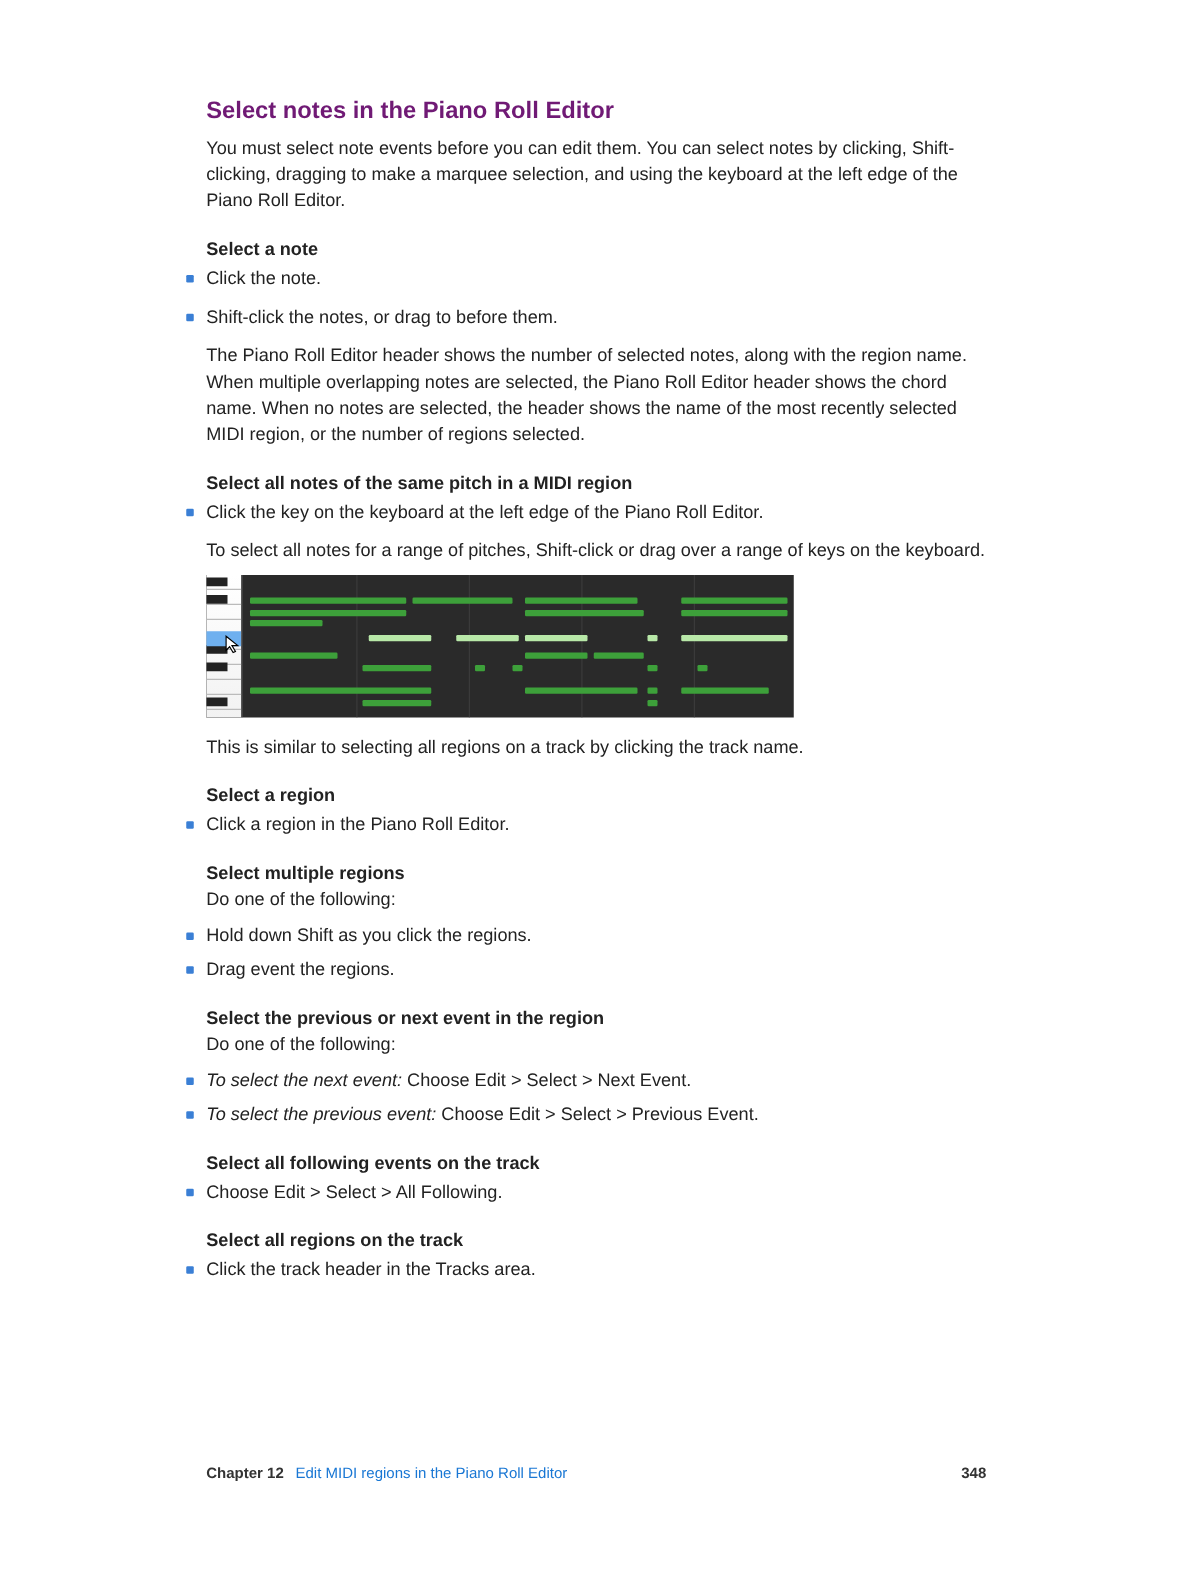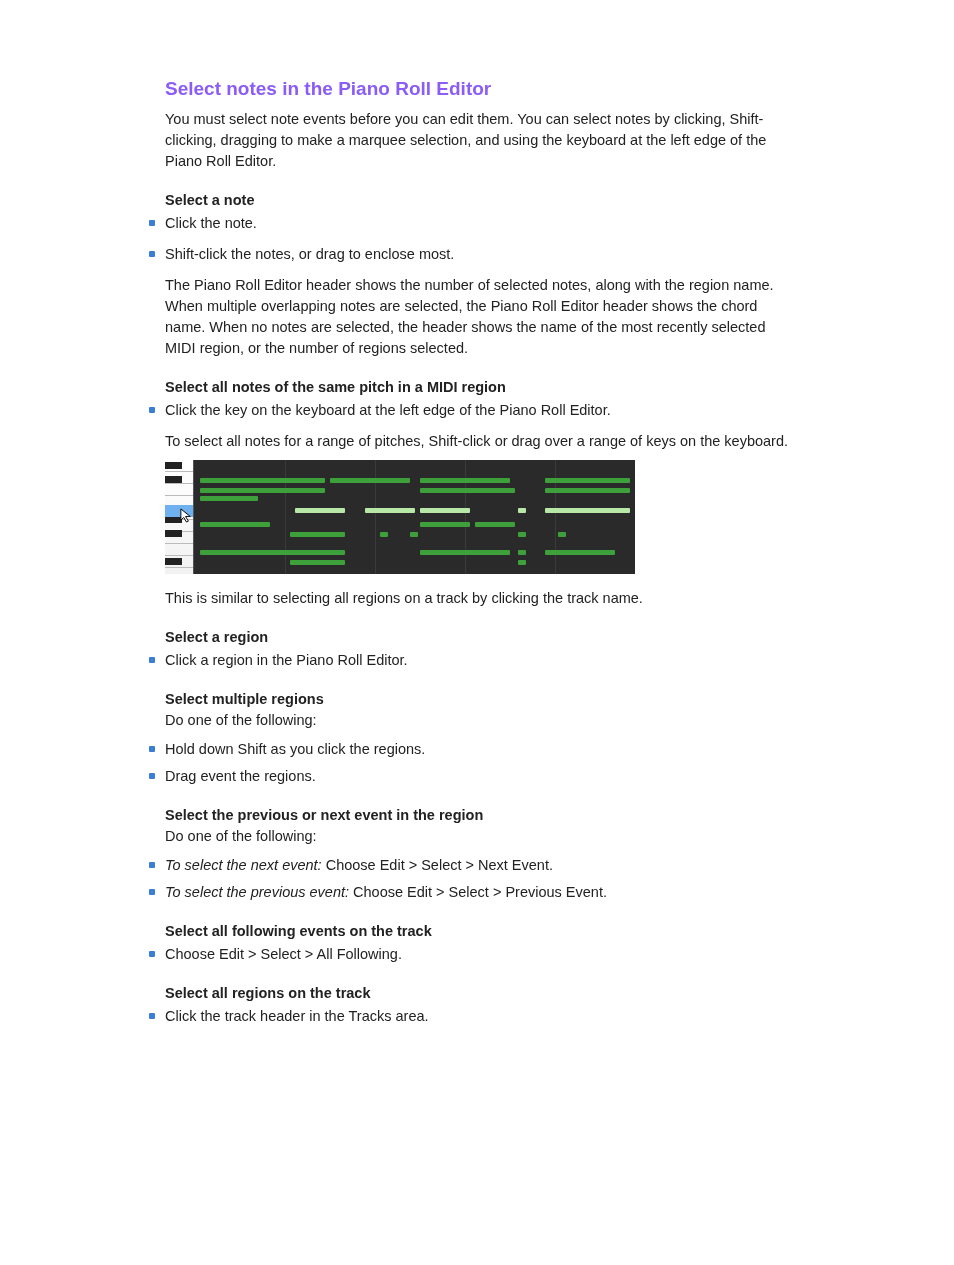--- a/index.html
+++ b/index.html
@@ -12,21 +12,21 @@
     background: #fff;
   }
   .page {
     width: 954px;
     height: 1265px;
     position: relative;
     box-sizing: border-box;
     padding: 75px 165px 0 165px;
   }
   h2.title {
-    color: #8b5cf6;
+    color: #701a75;
     font-weight: 600;
     font-size: 19px;
     margin: 0 0 6px 0;
   }
   p { margin: 0 0 12px 0; }
   .italic { font-style: italic; }
   .sec-head {
     font-weight: 700;
     margin-top: 18px;
     margin-bottom: 2px;
@@ -95,21 +95,21 @@
 
   <h2 class="title">Select notes in the Piano Roll Editor</h2>
   <p>You must select note events before you can edit them. You can select notes by clicking, Shift-clicking, dragging to make a marquee selection, and using the keyboard at the left edge of the Piano Roll Editor.</p>
 
   <div class="sec-head">Select a note</div>
   <ul class="bullets">
     <li>Click the note.</li>
   </ul>
 
   <ul class="bullets">
-    <li>Shift-click the notes, or drag to enclose most.</li>
+    <li>Shift-click the notes, or drag to before them.</li>
   </ul>
   <p class="para-after">The Piano Roll Editor header shows the number of selected notes, along with the region name. When multiple overlapping notes are selected, the Piano Roll Editor header shows the chord name. When no notes are selected, the header shows the name of the most recently selected MIDI region, or the number of regions selected.</p>
 
   <div class="sec-head">Select all notes of the same pitch in a MIDI region</div>
   <ul class="bullets">
     <li>Click the key on the keyboard at the left edge of the Piano Roll Editor.</li>
   </ul>
   <p class="para-after" style="margin-bottom:0">To select all notes for a range of pitches, Shift-click or drag over a range of keys on the keyboard.</p>
 
   <div class="figure">
@@ -202,14 +202,21 @@
   <div class="sec-head">Select all following events on the track</div>
   <ul class="bullets">
     <li>Choose Edit &gt; Select &gt; All Following.</li>
   </ul>
 
   <div class="sec-head">Select all regions on the track</div>
   <ul class="bullets">
     <li>Click the track header in the Tracks area.</li>
   </ul>
 
+  <div class="footer">
+    <div>
+      <span class="chap">Chapter  12</span>
+      <span class="link">Edit MIDI regions in the Piano Roll Editor</span>
+    </div>
+    <div class="pg">348</div>
+  </div>
 
 </div>
 
 </body></html>

